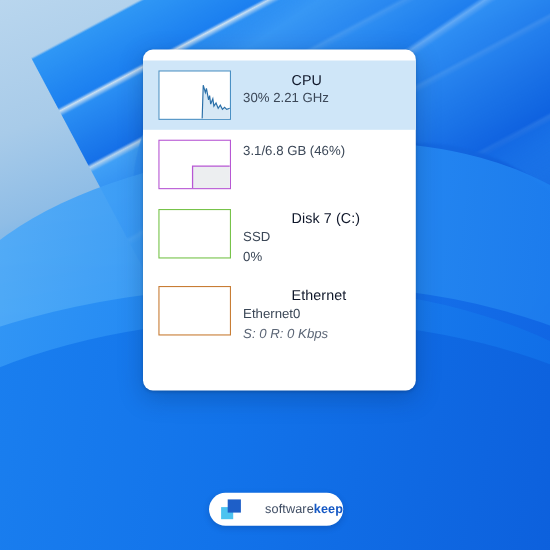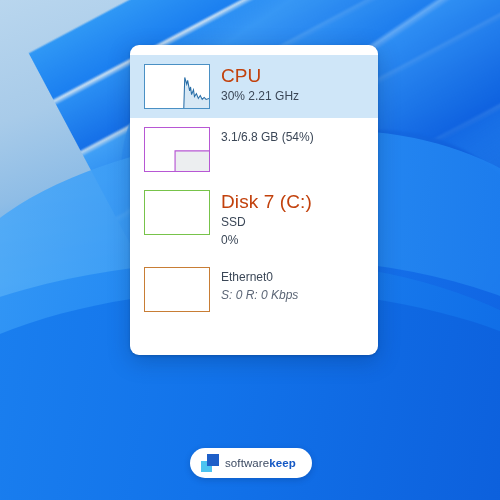--- a/index.html
+++ b/index.html
@@ -133,45 +133,46 @@
     background:#ffffff;
     border:1.6px solid #4a90c4;
     flex:0 0 auto;
     position:relative;
     overflow:hidden;
   }
   .tm-thumb svg { display:block; width:100%; height:100%; }
 
   .tm-text { padding-top:1px; min-width:0; }
   .tm-title {
-    font-size:19px;
-    color:#c2410c;
+    font-size:13px;
+    color:#0f172a;
     line-height:1.18;
     letter-spacing:.1px;
     white-space:nowrap;
+    margin-left:44px;
   }
   .tm-sub {
     font-size:12px;
     color:#3b4757;
     line-height:1.32;
     margin-top:2px;
     white-space:nowrap;
   }
   .tm-sub.dim { color:#5c6676;font-style:italic; }
 
   
   #watermark {
     position:absolute;
     left:190px; bottom:22px;
     width:122px; height:30px;
     background:#ffffff;
     border-radius:15px;
     display:flex;
     align-items:center;
-    gap:6px;
+    gap:22px;
     padding:0 11px;
     box-shadow:0 2px 6px rgba(0,30,80,.22);
   }
   #wm-logo { width:18px; height:18px; position:relative; flex:0 0 auto; }
   #wm-logo .sq-back {
     position:absolute; left:0; bottom:0;
     width:11px; height:11px;
     background:#4cc3f0;
   }
   #wm-logo .sq-front {
@@ -217,40 +218,41 @@
     </div>
 
     <div class="tm-row">
       <div class="tm-thumb" style="border-color:#b757d4">
         <svg viewBox="0 0 66 45" preserveAspectRatio="none">
           <rect x="31" y="24" width="35" height="21" fill="#eceef0" stroke="none"></rect>
           <polyline fill="none" stroke="#b757d4" stroke-width="1.2" points="31,45 31,24 66,24"></polyline>
         </svg>
       </div>
       <div class="tm-text">
-        <div class="tm-sub">3.1/6.8 GB (54%)</div>
+        <div class="tm-sub">3.1/6.8 GB (46%)</div>
       </div>
     </div>
 
     <div class="tm-row">
       <div class="tm-thumb" style="border-color:#77c34a">
         <svg viewBox="0 0 66 45" preserveAspectRatio="none"></svg>
       </div>
       <div class="tm-text">
         <div class="tm-title">Disk 7 (C:)</div>
         <div class="tm-sub">SSD</div>
         <div class="tm-sub">0%</div>
       </div>
     </div>
 
     <div class="tm-row">
       <div class="tm-thumb" style="border-color:#c87d35">
         <svg viewBox="0 0 66 45" preserveAspectRatio="none"></svg>
       </div>
       <div class="tm-text">
+        <div class="tm-title">Ethernet</div>
         <div class="tm-sub">Ethernet0</div>
         <div class="tm-sub dim">S: 0 R: 0 Kbps</div>
       </div>
     </div>
 
   </div>
 
   <div id="watermark">
     <div id="wm-logo">
       <div class="sq-back"></div>

